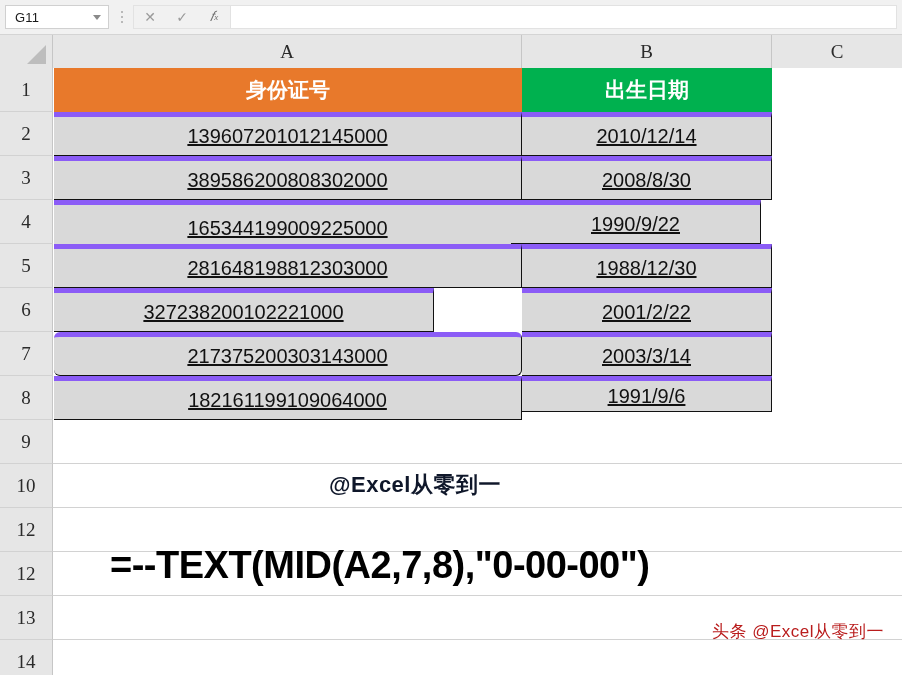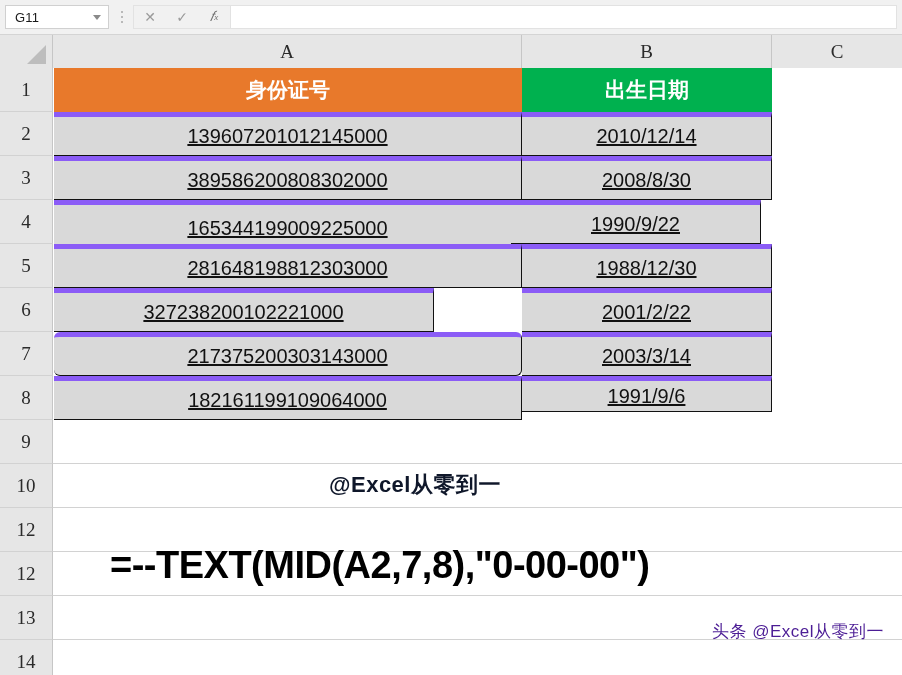--- a/index.html
+++ b/index.html
@@ -183,21 +183,21 @@
     width: 680px; height: 60px;
     display: flex; align-items: center; justify-content: flex-start;
     color: #000000;
     font-size: 38px;
     font-weight: bold;
     letter-spacing: -.5px;
   }
   #watermark {
     position: absolute;
     right: 18px; bottom: 32px;
-    color: #4c1d95;
+    color: #b91c1c;
     font-size: 17px;
     letter-spacing: .5px;
   }
 </style>
 </head>
 <body>
 
 <div id="formula-strip">
 
   <div id="name-box">

